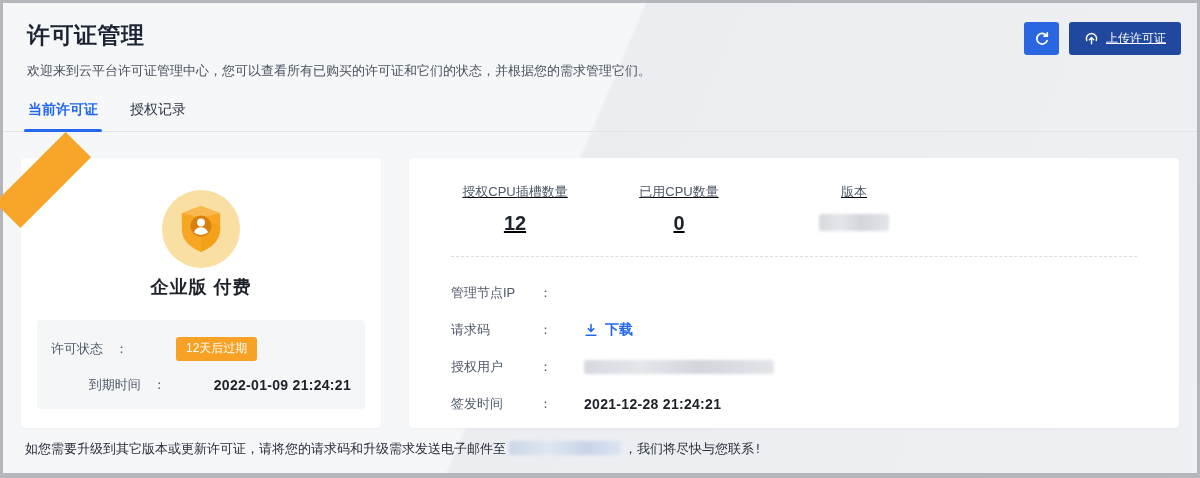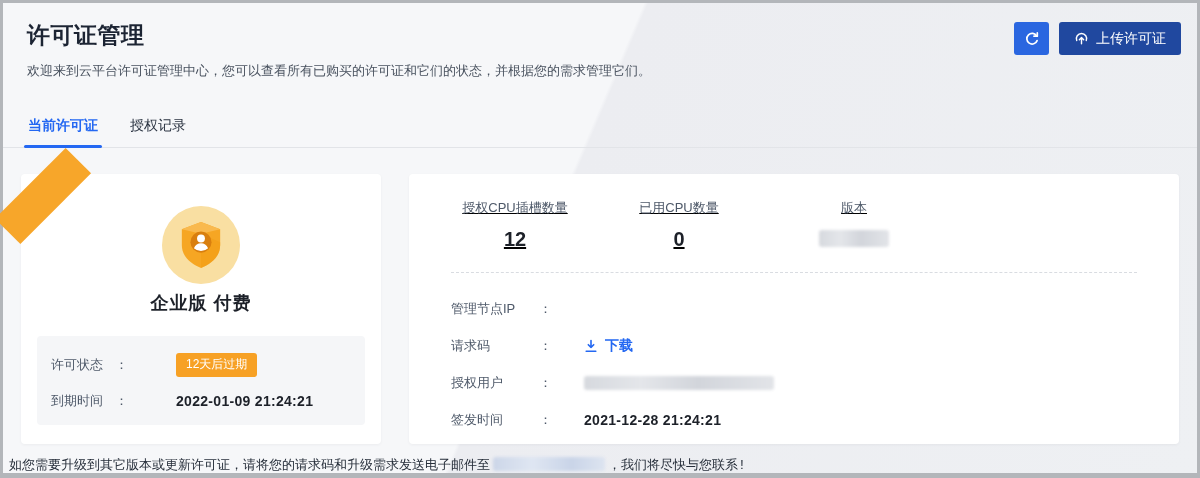--- a/index.html
+++ b/index.html
@@ -16,37 +16,37 @@
       linear-gradient(113deg, #f6f7f9 0%, #f6f7f9 46%, #ecedf1 46.3%, #eef0f3 100%);
     position: relative;
   }
   
   .header { display: flex; justify-content: space-between; align-items: flex-start; padding: 17px 16px 0 24px; }
   .page-title { font-size: 23px; font-weight: 700; color: #1c2433; letter-spacing: .5px; }
   .page-subtitle { margin-top: 11px; font-size: 13px; color: #49525f; }
   .header-actions { display: flex; gap: 10px; margin-top: 2px; }
   .btn { border: none; cursor: pointer; color: #fff; border-radius: 3px; display: inline-flex; align-items: center; justify-content: center; }
   .btn-refresh { width: 35px; height: 33px; background: #2a66e0; }
-  .btn-upload { height: 33px; padding: 0 15px; background: #20489f; font-size: 14px; gap: 7px; font-family: inherit; }
-  
-  .tabs { display: flex; gap: 30px; padding: 0 24px; margin-top: 37px; border-bottom: 1px solid #e2e4e8; }
+  .btn-upload { height: 33px; padding: 0 15px; background: #20489f; font-size: 12px; gap: 7px; font-family: inherit; text-decoration: underline; }
+  
+  .tabs { display: flex; gap: 30px; padding: 0 24px; margin-top: 21px; border-bottom: 1px solid #e2e4e8; }
   .tab { font-size: 14px; color: #2b3442; padding: 0 1px 12px; cursor: pointer; position: relative; }
   .tab.active { color: #2468f2; font-weight: 700; }
   .tab.active::after { content: ""; position: absolute; left: -3px; right: -3px; bottom: -1px; height: 3px; background: #2468f2; border-radius: 2px; }
   
   .content { display: flex; gap: 28px; padding: 26px 18px 0 18px; height: 296px; }
   .card { background: #fff; border-radius: 4px; box-shadow: 0 1px 3px rgba(30,40,60,.05); height: 270px; }
   
   .license-card { width: 360px; position: relative; display: flex; flex-direction: column; align-items: center; padding: 20px 16px 0; }
   .ribbon { position: absolute; top: 4px; left: -28px; width: 100px; height: 36px; background: #f7a62a; transform: rotate(-45deg); }
   .badge-circle { width: 78px; height: 78px; border-radius: 50%; background: #f9dfa2; display: grid; place-items: center; margin-top: 12px; }
   .edition { margin-top: 7px; font-size: 18px; font-weight: 700; color: #1d2129; letter-spacing: 1px; }
   .status-panel { margin-top: 21px; width: 100%; background: #f5f6f8; border-radius: 4px; padding: 17px 14px 15px; }
   .p-row { display: flex; align-items: center; font-size: 13px; color: #4e5969; }
-  .p-row + .p-row { margin-top: 15px; }
+  .p-row + .p-row { margin-top: 15px; justify-content: flex-end; }
   .p-label { min-width: 58px; }
   .p-colon { margin: 0 0 0 6px; }
   .p-value-wrap { margin-left: 48px; }
   .status-badge { display: inline-block; background: #f7a125; color: #fff; font-size: 12px; padding: 3px 10px 4px; border-radius: 3px; }
   .date-value { font-size: 14px; font-weight: 600; color: #1d2129; letter-spacing: .3px; }
   
   .detail-card { flex: 1; padding: 25px 42px 0; }
   .stats { display: flex; }
   .stat { text-align: center; text-decoration: underline; }
   .stat-1 { min-width: 128px; }
@@ -61,21 +61,21 @@
   .d-colon { margin-left: 6px; }
   .d-value-wrap { margin-left: 32px; display: inline-flex; align-items: center; }
   .ip-chip { background: #f1f2f5; border-radius: 2px; padding: 5px 13px; font-size: 14px; color: #1d2129; }
   .download-link { display: inline-flex; align-items: center; gap: 7px; color: #2468f2; font-size: 14px; font-weight: 600; cursor: pointer; text-decoration: none; }
   
   .redact { display: inline-block; border-radius: 3px; background: linear-gradient(90deg,#d6d9de,#e4e6ea 30%,#d2d5db 60%,#e2e4e8); filter: blur(1.6px); }
   .redact-version { width: 70px; height: 17px; margin-top: 13px; }
   .redact-user { width: 190px; height: 14px; }
   .redact-email { width: 112px; height: 14px; vertical-align: -2px; margin: 0 3px; background: linear-gradient(90deg,#ccd6e8,#dfe6f2 35%,#c9d4e8 70%,#dde4f0); }
   
-  .footer { padding: 12px 0 0 6px; font-size: 13px; color: #262e3a; font-family: Liberation Mono, monospace; }
+  .footer { padding: 12px 0 0 22px; font-size: 13px; color: #262e3a; font-family: Liberation Mono, monospace; }
   svg { display: block; }
 </style>
 </head>
 <body>
 
 <div class="frame">
 
   <div class="header">
     <div>
       <div class="page-title">许可证管理</div>

